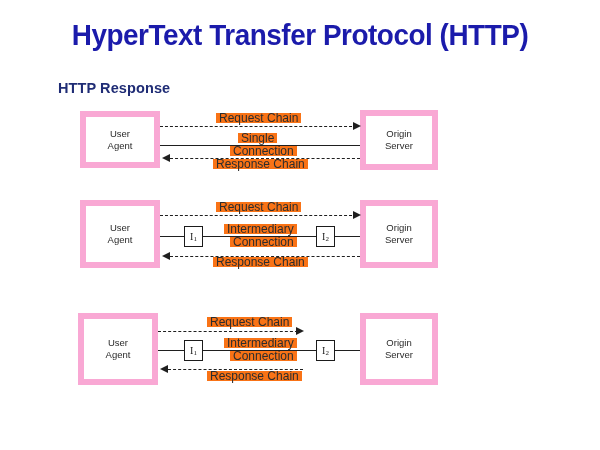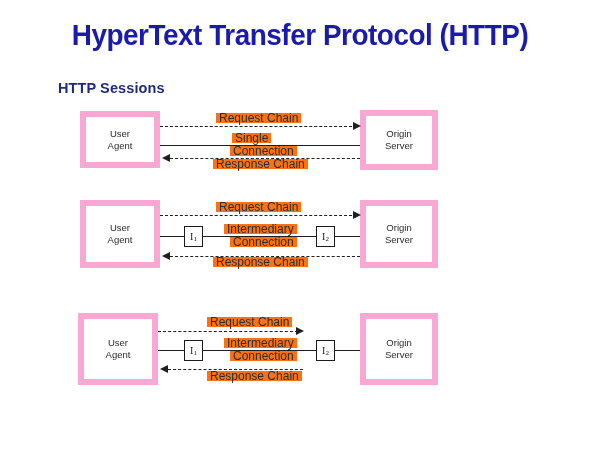--- a/index.html
+++ b/index.html
@@ -126,40 +126,40 @@
     padding: 0 3px;
     white-space: nowrap;
     text-align: center;
   }
 </style>
 </head>
 <body>
 
 <div id="slide-title">HyperText Transfer Protocol (HTTP)</div>
 
-<div id="section-title">HTTP Sessions</div>
+<div id="section-title">HTTP Response</div>
 
 <div class="diagram">
 
   <div class="node-box" style="left:80px; top:111px; width:80px; height:57px;">
     <span>User</span>
     <span>Agent</span>
   </div>
 
   <div class="node-box" style="left:360px; top:110px; width:78px; height:60px;">
     <span>Origin</span>
     <span>Server</span>
   </div>
 
   <div class="dashed-line" style="left:160px; top:126px; width:197px;"></div>
   <div class="arrow-right" style="left:353px; top:121.5px;"></div>
   <div class="edge-label" style="left:216px; top:113px;">Request Chain</div>
 
   <div class="solid-line" style="left:160px; top:145px; width:200px;"></div>
-  <div class="edge-label" style="left:232px; top:133px;text-align:right;">Single</div>
+  <div class="edge-label" style="left:238px; top:133px;text-align:right;">Single</div>
   <div class="edge-label" style="left:230px; top:146px;">Connection</div>
 
   <div class="dashed-line" style="left:170px; top:158px; width:190px;"></div>
   <div class="arrow-left" style="left:162px; top:153.5px;"></div>
   <div class="edge-label" style="left:213px; top:159px;">Response Chain</div>
 </div>
 
 <div class="diagram">
 
   <div class="node-box" style="left:80px; top:200px; width:80px; height:68px;">

